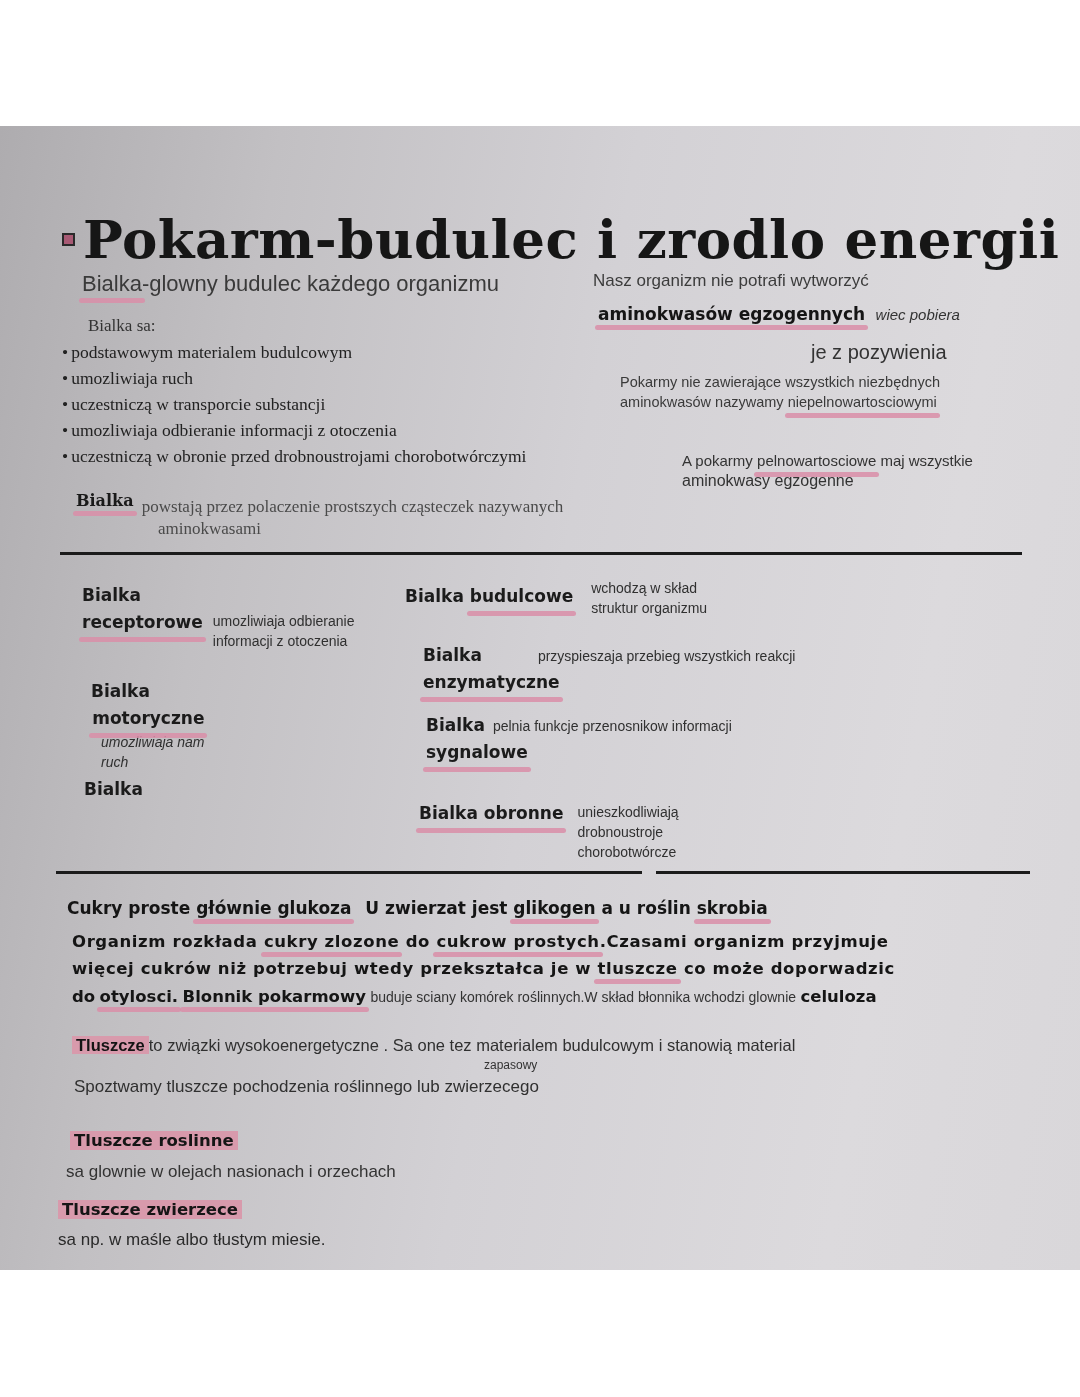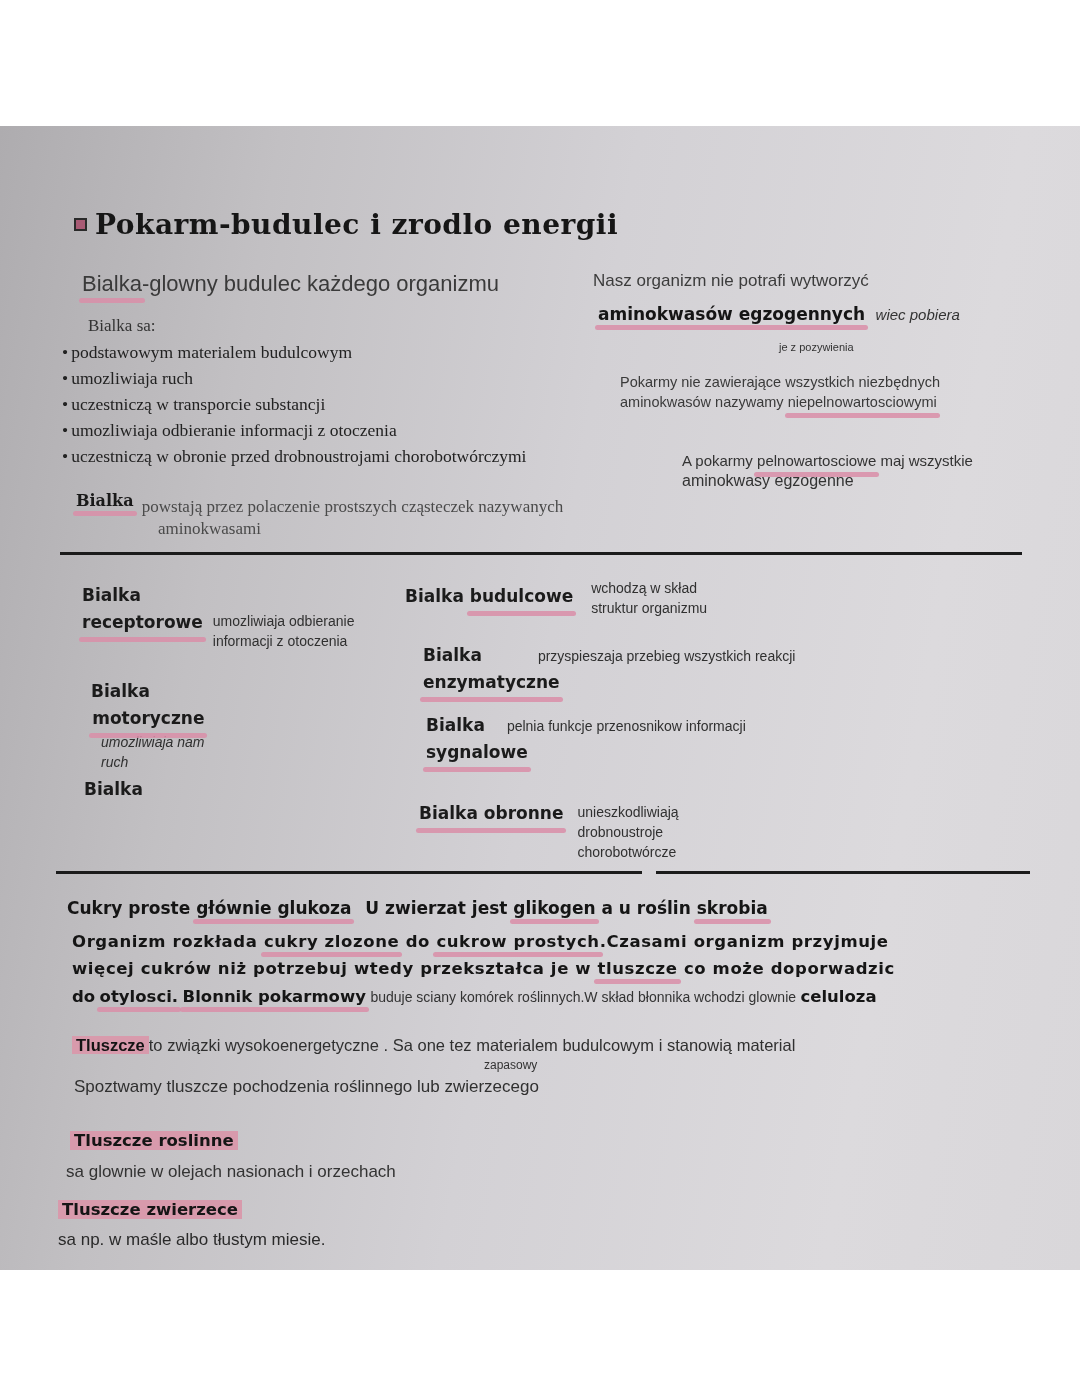--- a/index.html
+++ b/index.html
@@ -1,20 +1,20 @@
 <!DOCTYPE html>
 <html><head>
 <meta charset="utf-8">
 <style>
   html, body { margin:0; padding:0; }
   body { width:1080px; height:1397px; background:#ffffff; position:relative; overflow:hidden; font-family:"Liberation Sans", sans-serif; color:#1a1a1a; }
   .paper { position:absolute; left:0; top:126px; width:1080px; height:1144px;
     background: linear-gradient(100deg, #aeacaf 0%, #c2c0c3 22%, #d3d1d5 50%, #dcdadd 80%, #d9d7da 100%); }
   .abs { position:absolute; white-space:nowrap; }
-  .title { left:74px; top:82px; font-family:"DejaVu Serif", serif; font-weight:900; font-size:28px; letter-spacing:0.5px; color:#161616; display:flex; align-items:center; }
+  .title { left:62px; top:82px; font-family:"DejaVu Serif", serif; font-weight:900; font-size:53px; letter-spacing:0.5px; color:#161616; display:flex; align-items:center; }
   .title-bullet { width:13px; height:13px; background:#a85a74; border:2px solid #2a2a2a; margin-right:8px; box-sizing:border-box; }
   .subtitle { left:82px; top:145px; font-size:22px; color:#3a3a3a; }
   .serif { font-family:"Liberation Serif", serif; }
   .bialka-sa { left:88px; top:190px; font-size:17px; color:#333; }
   .bullets { left:62px; top:213px; font-size:17.5px; line-height:26px; color:#222; }
   .bullets div::before { content:"\2022"; margin-right:3px; }
   .u { position:relative; display:inline-block; }
   .u::after { content:""; position:absolute; left:-3px; right:-3px; bottom:-6px; height:5px; background:#d98ea8; opacity:0.85; border-radius:3px; }
   .hl { background:#d89aac; padding:0 4px; }
   .bold { font-weight:bold; color:#141414; }
@@ -51,21 +51,21 @@
     <span class="u" style="font-weight:900; font-family:'DejaVu Serif',serif; font-size:16px;">Bialka</span>
     <span class="gray" style="margin-left:4px; position:relative; top:6px;">powstają przez polaczenie prostszych cząsteczek nazywanych</span>
   </div>
   <div class="abs serif gray" style="left:158px; top:393px; font-size:17px;">aminokwasami</div>
 
   <div class="abs" style="left:593px; top:145px; font-size:17px; color:#3c3c3c;">Nasz organizm nie potrafi wytworzyć</div>
   <div class="abs" style="left:598px; top:178px;">
     <span class="u heavy">aminokwasów egzogennych</span>
     <span style="font-size:15px; color:#333; margin-left:6px;font-style:italic;">wiec pobiera</span>
   </div>
-  <div class="abs" style="left:779px; top:215px; font-size:11px; color:#333;">je z pozywienia</div>
+  <div class="abs" style="left:811px; top:215px; font-size:20px; color:#333;">je z pozywienia</div>
   <div class="abs" style="left:620px; top:246px; font-size:14.5px; color:#3a3a3a; line-height:20px;">
     <div>Pokarmy nie zawierające wszystkich niezbędnych</div>
     <div><span>aminokwasów nazywamy</span> <span class="u">niepelnowartosciowymi</span></div>
   </div>
   <div class="abs" style="left:682px; top:325px; font-size:15px; color:#333; line-height:20px;">
     <div><span>A pokarmy</span> <span class="u">pelnowartosciowe</span> <span>maj wszystkie</span></div>
     <div style="font-size:16px;">aminokwasy egzogenne</div>
   </div>
 
   <div class="rule" style="left:60px; top:426px; width:962px;"></div>
@@ -108,21 +108,21 @@
     <div style="display:flex; align-items:center;">
       <span class="lbl">Bialka</span>
       <span class="desc" style="margin-left:56px;">przyspieszaja przebieg wszystkich reakcji</span>
     </div>
     <div class="lbl u">enzymatyczne</div>
   </div>
 
   <div class="abs" style="left:426px; top:586px;">
     <div style="display:flex; align-items:center;">
       <span class="lbl">Bialka</span>
-      <span class="desc" style="margin-left:22px;">pelnia funkcje przenosnikow informacji</span>
+      <span class="desc" style="margin-left:8px;">pelnia funkcje przenosnikow informacji</span>
     </div>
     <div class="lbl u">sygnalowe</div>
   </div>
 
   <div class="abs" style="left:419px; top:674px; display:flex; align-items:flex-start;">
     <span class="lbl u"><span>Bialka</span> <span>obronne</span></span>
     <div class="desc" style="margin-left:14px; margin-top:2px;">
       <div>unieszkodliwiają</div>
       <div>drobnoustroje</div>
       <div>chorobotwórcze</div>

